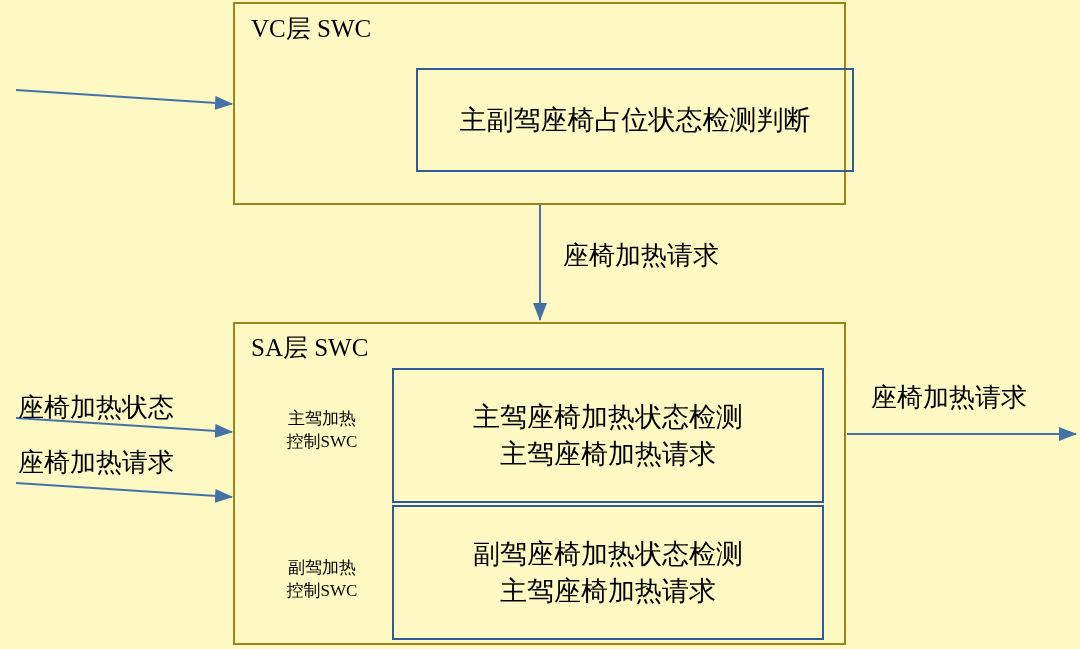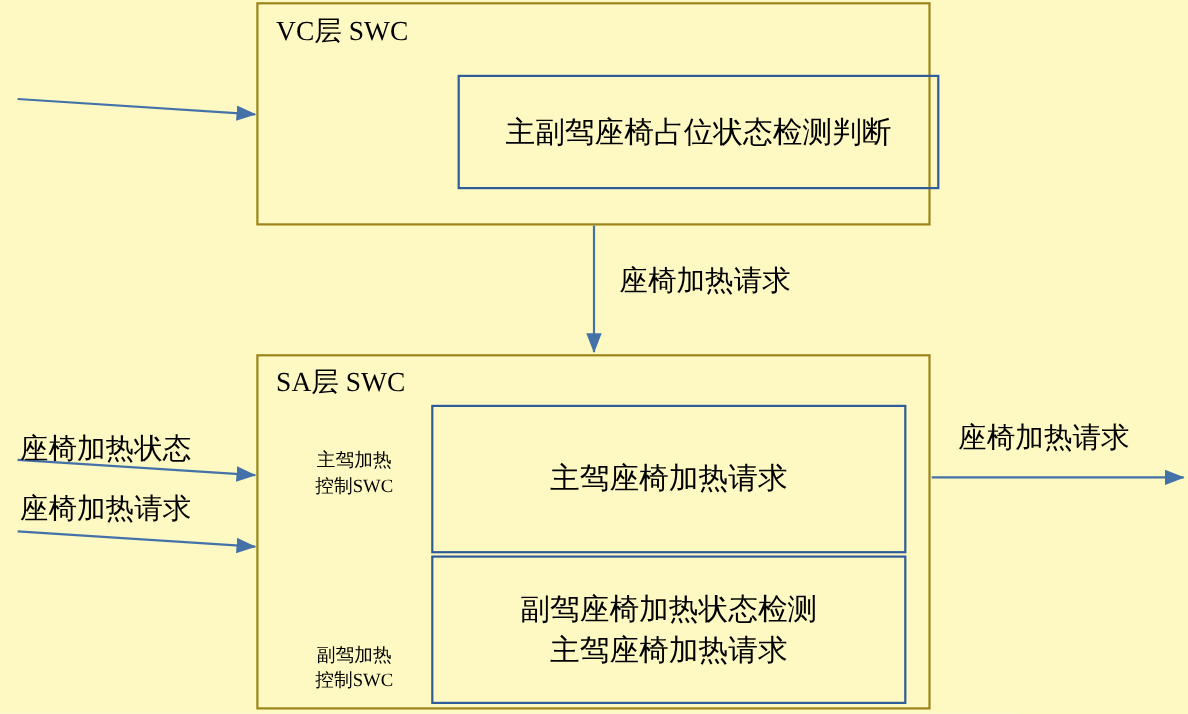--- a/index.html
+++ b/index.html
@@ -104,21 +104,20 @@
   }
   .sub-label-1 {
     left: 262px;
     top: 408px;
     width: 120px;
   }
   .sub-label-2 {
     left: 262px;
     top: 557px;
     width: 120px;
-    margin-top: 28px;
   }
   .edge-label {
     position: absolute;
     font-size: 26px;
     line-height: 1;
     white-space: nowrap;
     font-family: "Liberation Serif", serif;
   }
   .lbl-seat-occupancy {
     left: 18px;
@@ -171,20 +170,21 @@
   </div>
 
   <div class="box sa-box"></div>
   <div class="box-title sa-title">SA层 SWC</div>
 
   <div class="sub-label sub-label-1">
     <div>主驾加热</div>
     <div>控制SWC</div>
   </div>
   <div class="inner-box sa-inner-1">
+    <div class="inner-text">主驾座椅加热状态检测</div>
     <div class="inner-text">主驾座椅加热请求</div>
   </div>
 
   <div class="sub-label sub-label-2">
     <div>副驾加热</div>
     <div>控制SWC</div>
   </div>
   <div class="inner-box sa-inner-2">
     <div class="inner-text">副驾座椅加热状态检测</div>
     <div class="inner-text">主驾座椅加热请求</div>

